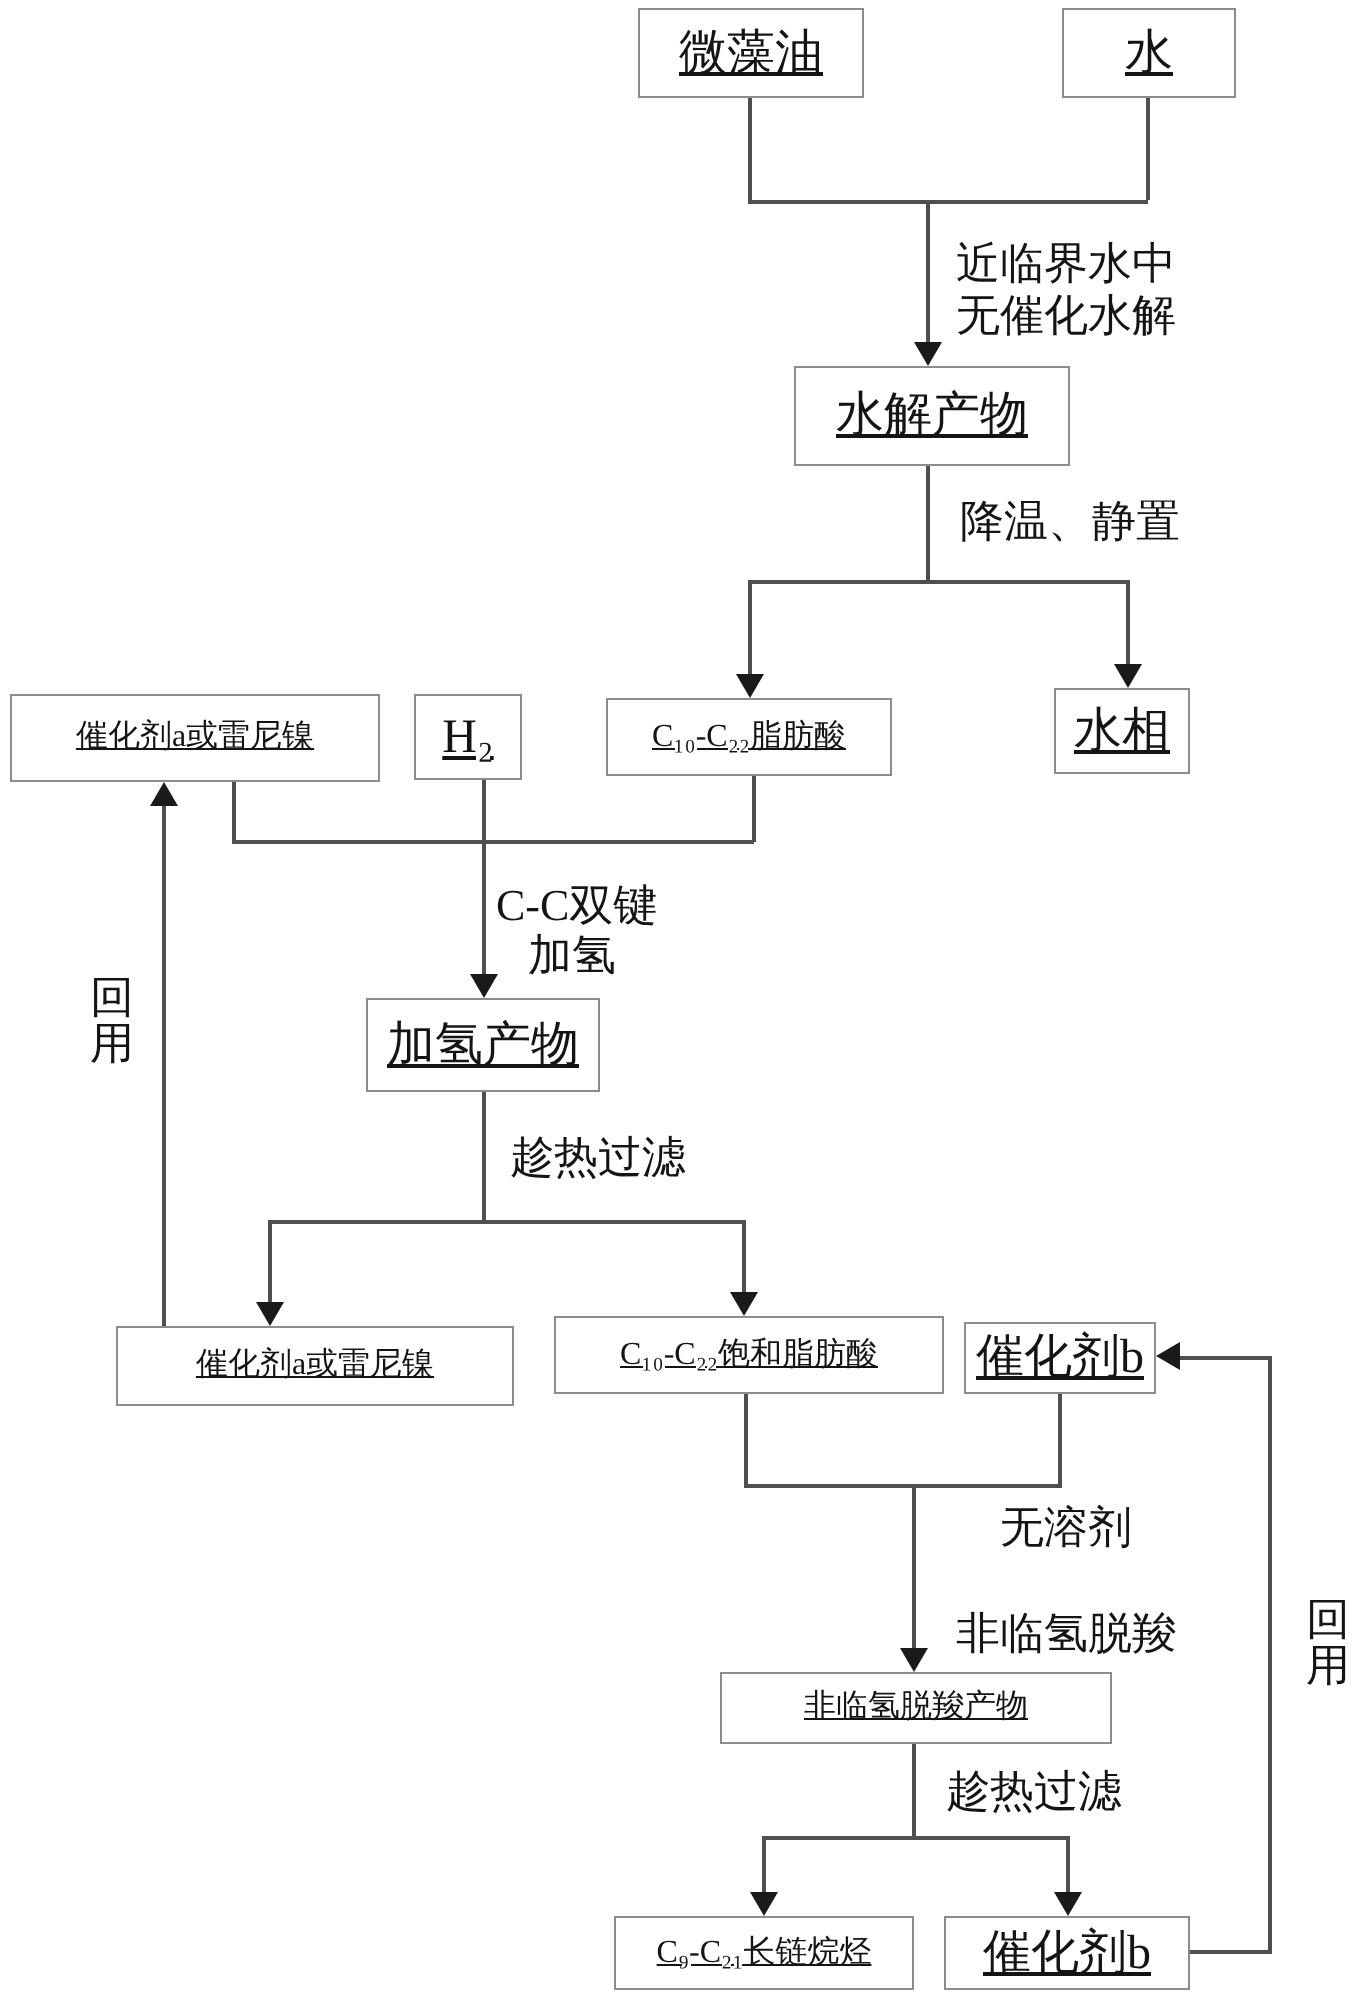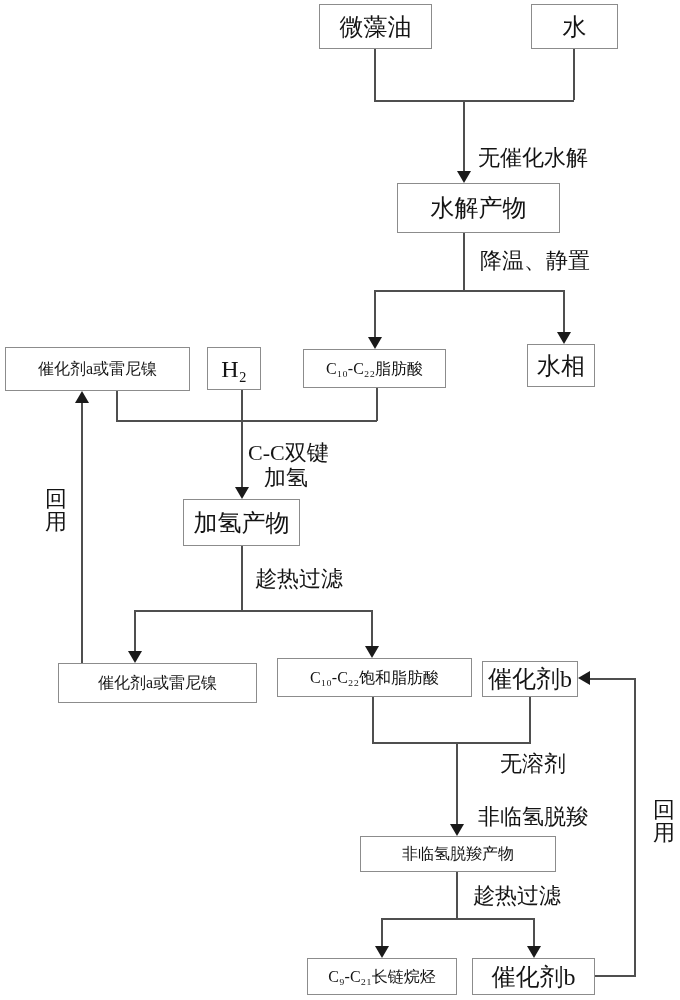--- a/index.html
+++ b/index.html
@@ -13,21 +13,21 @@
   .canvas{
     position:relative;width:680px;height:1000px;background:var(--background);
     font-family:"Liberation Serif","DejaVu Serif",serif;
     color:var(--text);overflow:hidden;
   }
   .node{
     position:absolute;box-sizing:border-box;
     border:1.5px solid var(--box-border);
     background:var(--background);
     display:flex;align-items:center;justify-content:center;
-    font-size:24px;line-height:1;white-space:nowrap;
+    font-size:24px;line-height:1;white-space:nowrap;text-decoration:underline;
   }
   .node.small{font-size:16px;}
   .hl{position:absolute;height:1.5px;background:var(--line);}
   .vl{position:absolute;width:1.5px;background:var(--line);}
   .lbl{position:absolute;font-size:22px;line-height:1.18;white-space:nowrap;}
   .lbl.vert{white-space:normal;word-break:break-all;width:24px;line-height:1.05;}
   .arr-d{position:absolute;width:0;height:0;
     border-left:7px solid transparent;border-right:7px solid transparent;
     border-top:12px solid var(--arrow);}
   .arr-u{position:absolute;width:0;height:0;
@@ -37,21 +37,21 @@
     border-top:7px solid transparent;border-bottom:7px solid transparent;
     border-right:12px solid var(--arrow);}
 </style>
 </head>
 <body>
 
 <div class="canvas">
 
   <div class="node" style="left:319px;top:4px;width:113px;height:45px">微藻油</div>
   <div class="node" style="left:531px;top:4px;width:87px;height:45px">水</div>
-  <div class="node" style="left:397px;top:183px;width:163px;height:50px">水解产物</div>
+  <div class="node" style="left:397px;top:183px;width:138px;height:50px">水解产物</div>
   <div class="node small" style="left:303px;top:349px;width:143px;height:39px">C₁₀-C₂₂脂肪酸</div>
   <div class="node" style="left:527px;top:344px;width:68px;height:43px">水相</div>
   <div class="node small" style="left:5px;top:347px;width:185px;height:44px">催化剂a或雷尼镍</div>
   <div class="node" style="left:207px;top:347px;width:54px;height:43px">H₂</div>
   <div class="node" style="left:183px;top:499px;width:117px;height:47px">加氢产物</div>
   <div class="node small" style="left:58px;top:663px;width:199px;height:40px">催化剂a或雷尼镍</div>
   <div class="node small" style="left:277px;top:658px;width:195px;height:39px">C₁₀-C₂₂饱和脂肪酸</div>
   <div class="node" style="left:482px;top:661px;width:96px;height:36px">催化剂b</div>
   <div class="node small" style="left:360px;top:836px;width:196px;height:36px">非临氢脱羧产物</div>
   <div class="node small" style="left:307px;top:958px;width:150px;height:37px">C₉-C₂₁长链烷烃</div>
@@ -97,20 +97,21 @@
   <div class="vl" style="left:381px;top:918px;height:29px"></div>
   <div class="arr-d" style="left:375px;top:946px"></div>
   <div class="vl" style="left:533px;top:918px;height:29px"></div>
   <div class="arr-d" style="left:527px;top:946px"></div>
 
   <div class="hl" style="left:595px;top:975px;width:41px"></div>
   <div class="vl" style="left:634px;top:678px;height:299px"></div>
   <div class="hl" style="left:589px;top:678px;width:46px"></div>
   <div class="arr-l" style="left:578px;top:671px"></div>
 
+  <div class="lbl" style="left:478px;top:119px">近临界水中</div>
   <div class="lbl" style="left:478px;top:145px">无催化水解</div>
   <div class="lbl" style="left:480px;top:248px">降温、静置</div>
   <div class="lbl" style="left:248px;top:440px">C-C双键</div>
   <div class="lbl" style="left:264px;top:465px">加氢</div>
   <div class="lbl" style="left:255px;top:566px">趁热过滤</div>
   <div class="lbl" style="left:500px;top:751px">无溶剂</div>
   <div class="lbl" style="left:478px;top:804px">非临氢脱羧</div>
   <div class="lbl" style="left:473px;top:883px">趁热过滤</div>
   <div class="lbl vert" style="left:45px;top:487px">回用</div>
   <div class="lbl vert" style="left:653px;top:798px">回用</div>

